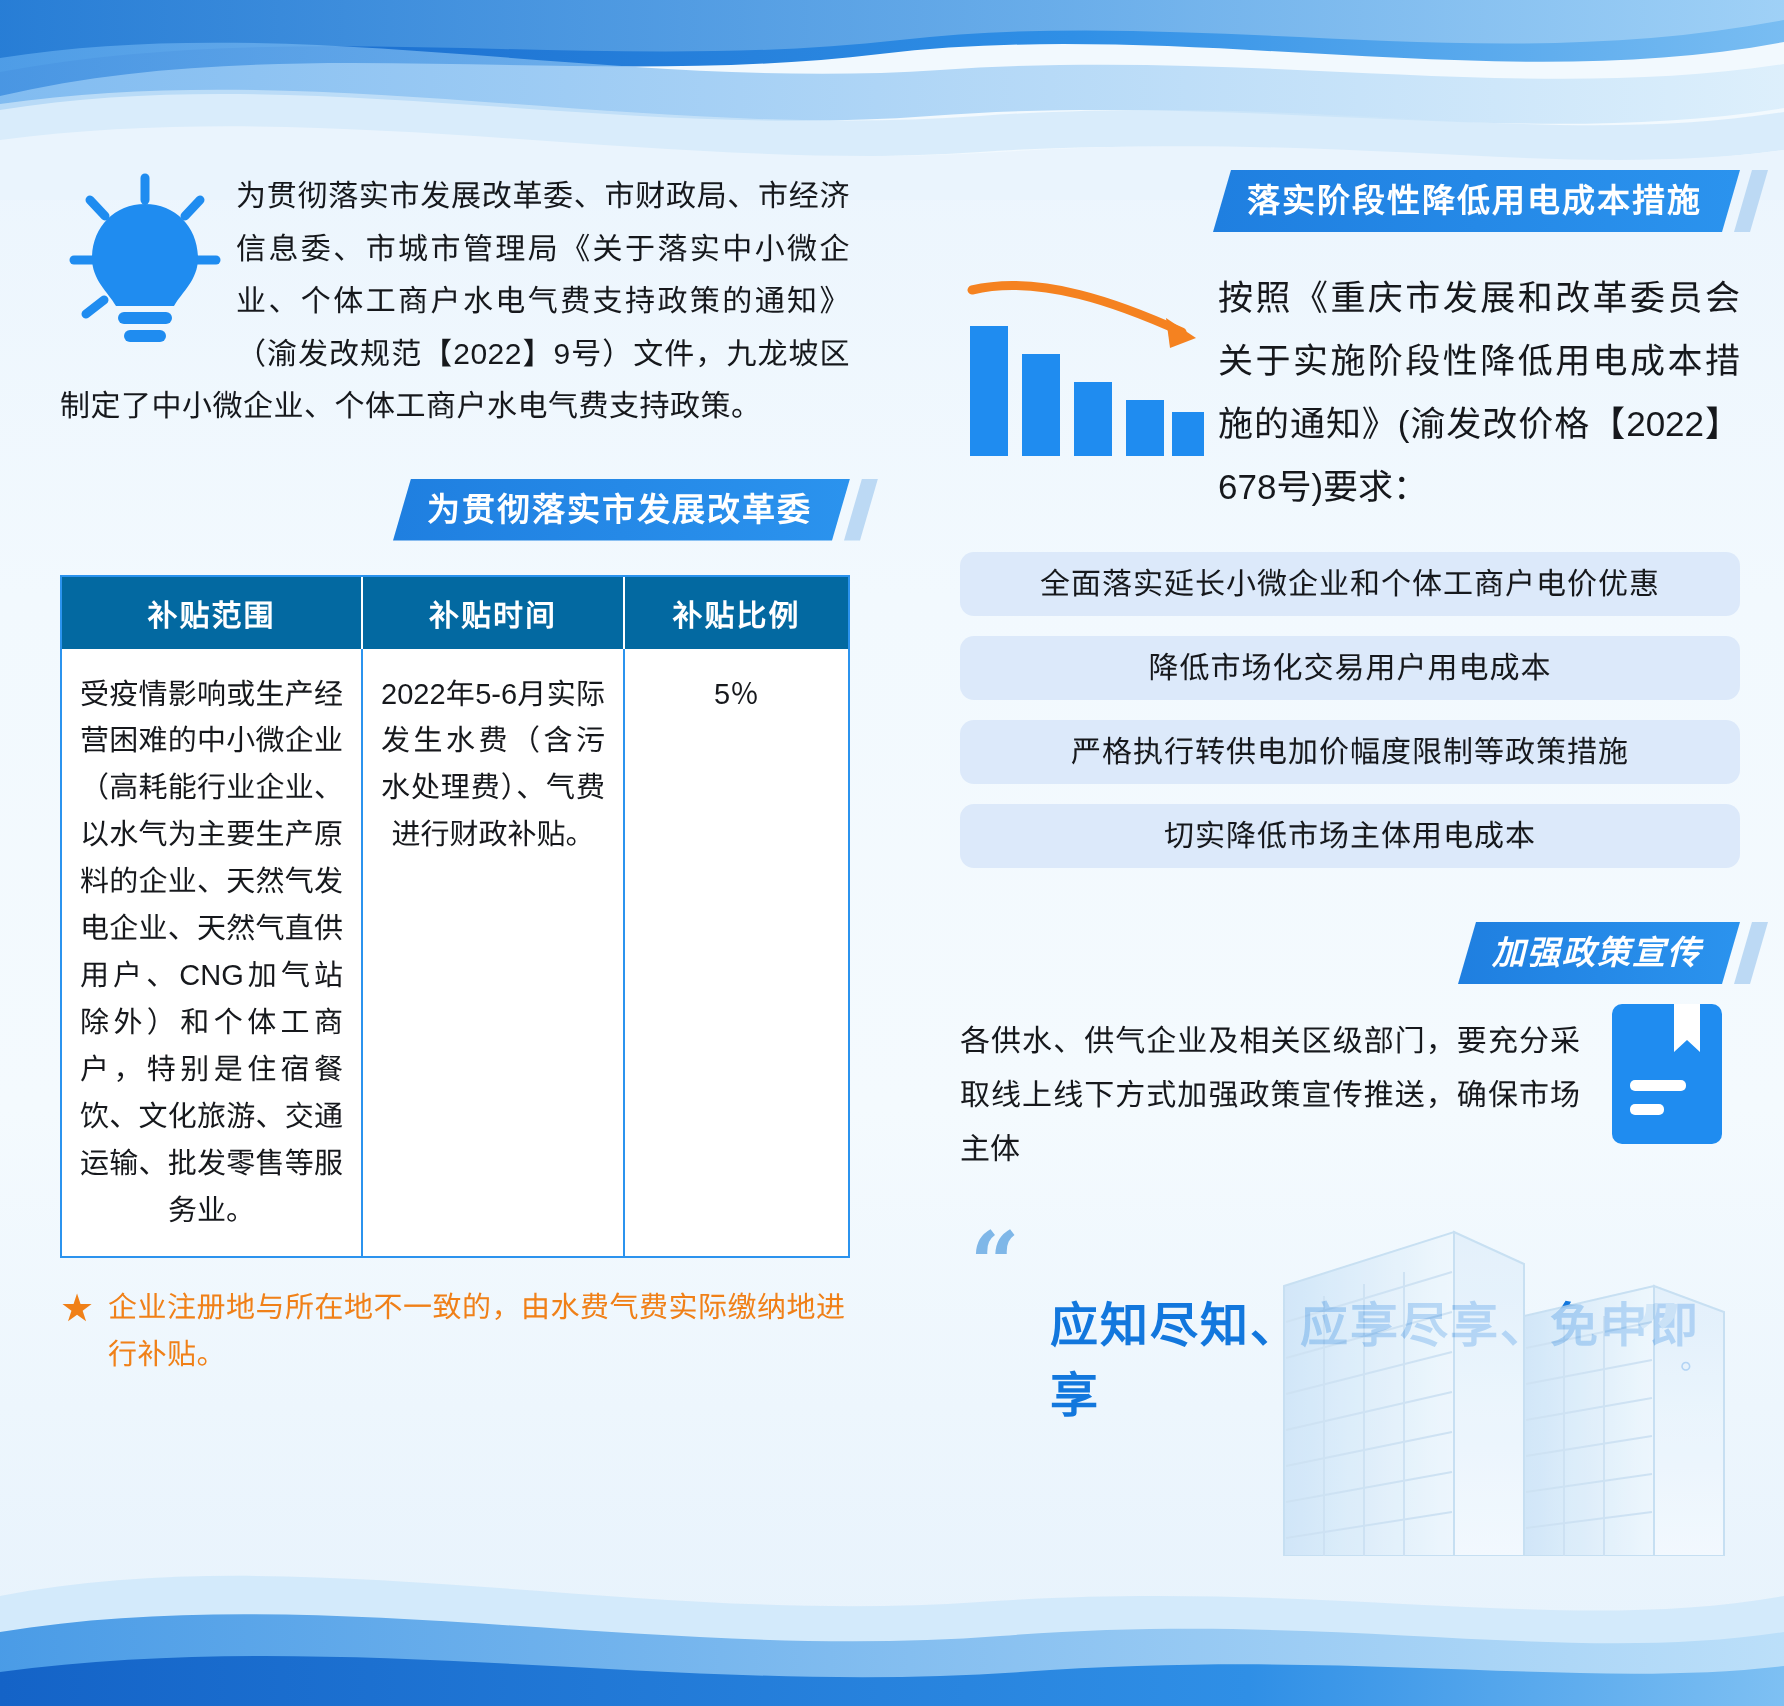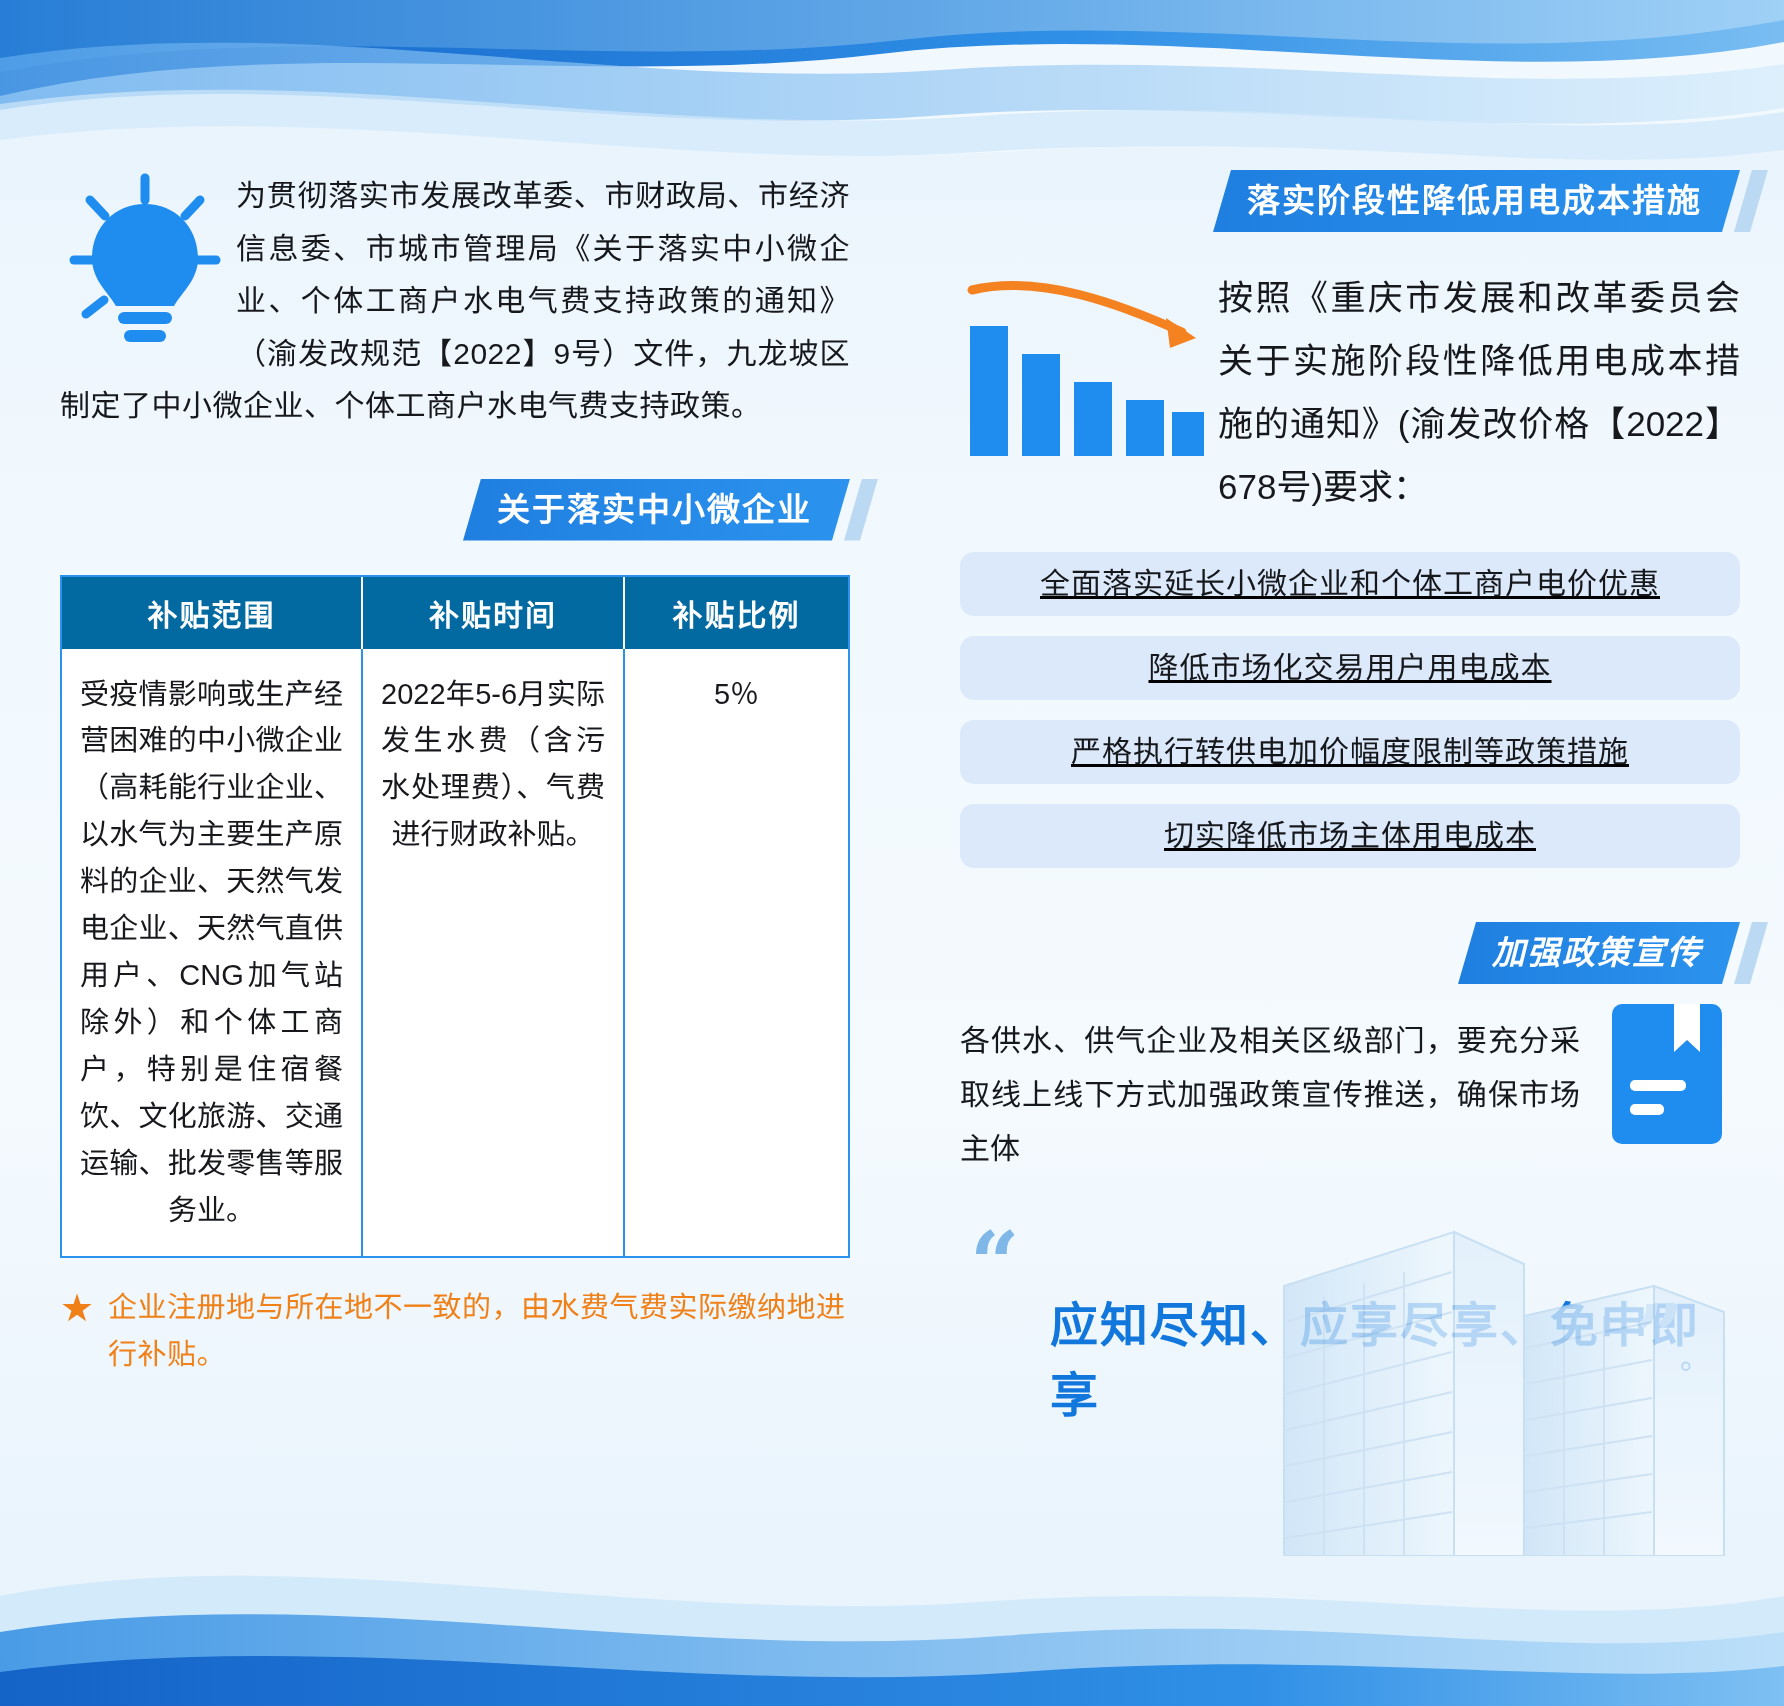--- a/index.html
+++ b/index.html
@@ -160,21 +160,21 @@
     line-height: 1.8;
     color: #16181c;
     text-align: justify;
     min-height: 230px;
   }
   .chart-icon {
     float: left;
     width: 250px; height: 215px;
     margin-right: 8px;
   }
-  .pill-list { margin-top: 34px; text-decoration: underline; }
+  .pill-list { margin-top: 34px; }
   .pill {
     background: #dce9fa;
     border-radius: 14px;
     height: 64px;
     line-height: 64px;
     text-align: center;
     color: #16181c;
     font-size: 30px;
     letter-spacing: 1px;
     margin-bottom: 20px;
@@ -293,21 +293,21 @@
           </g>
           <path d="M85 34 C54 34 32 58 32 88 C32 110 48 122 56 136 L114 136 C122 122 138 110 138 88 C138 58 116 34 85 34 Z" fill="#1f8cf0"></path>
           <rect x="58" y="142" width="54" height="12" rx="6" fill="#1f8cf0"></rect>
           <rect x="64" y="160" width="42" height="12" rx="6" fill="#1f8cf0"></rect>
         </svg>
         <p>为贯彻落实市发展改革委、市财政局、市经济信息委、市城市管理局《关于落实中小微企业、个体工商户水电气费支持政策的通知》（渝发改规范【2022】9号）文件，九龙坡区制定了中小微企业、个体工商户水电气费支持政策。</p>
       </div>
 
       <div class="banner-row" style="margin-top:46px;">
         <span class="banner">
-          <span class="body">关于落实中小微企业</span>
+          <span class="body">为贯彻落实市发展改革委</span>
           <span class="tail"></span>
         </span>
       </div>
 
       <div class="table-wrap">
         <table class="subsidy">
           <thead>
             <tr>
               <th class="col1">补贴范围</th>
               <th class="col2">补贴时间</th>

